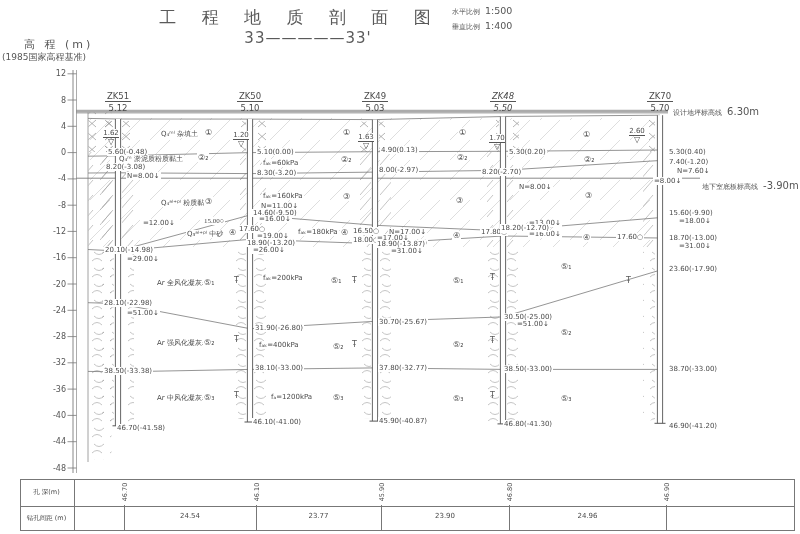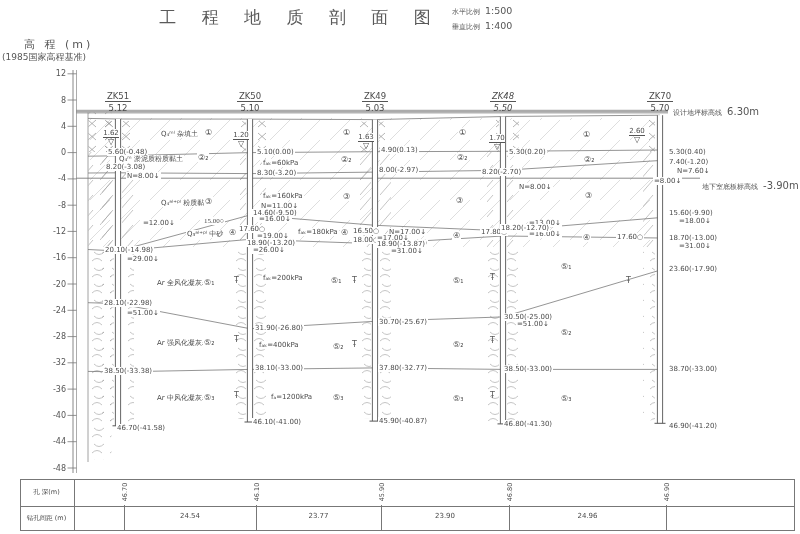--- a/index.html
+++ b/index.html
@@ -148,20 +148,21 @@
         <line x1="67.5" x2="76.5" y1="362.8" y2="362.8" stroke="#777" stroke-width="0.8"></line>
         <line x1="67.5" x2="76.5" y1="389.1" y2="389.1" stroke="#777" stroke-width="0.8"></line>
         <line x1="67.5" x2="76.5" y1="415.4" y2="415.4" stroke="#777" stroke-width="0.8"></line>
         <line x1="67.5" x2="76.5" y1="441.7" y2="441.7" stroke="#777" stroke-width="0.8"></line>
         <line x1="67.5" x2="76.5" y1="468" y2="468" stroke="#777" stroke-width="0.8"></line>
       </g>
     <g id="gTable"></g>
   </svg>
 
   <div id="title">工 程 地 质 剖 面 图</div>
+  <div id="sectlbl">33—————33'</div>
   <div id="scales">
     <div class="scrow">
       <span class="sclab">水平比例</span><span class="scval">1:500</span>
     </div>
     <div class="scrow">
       <span class="sclab">垂直比例</span><span class="scval">1:400</span>
     </div>
   </div>
 
   <div id="axhead1">高 程 (m)</div>

